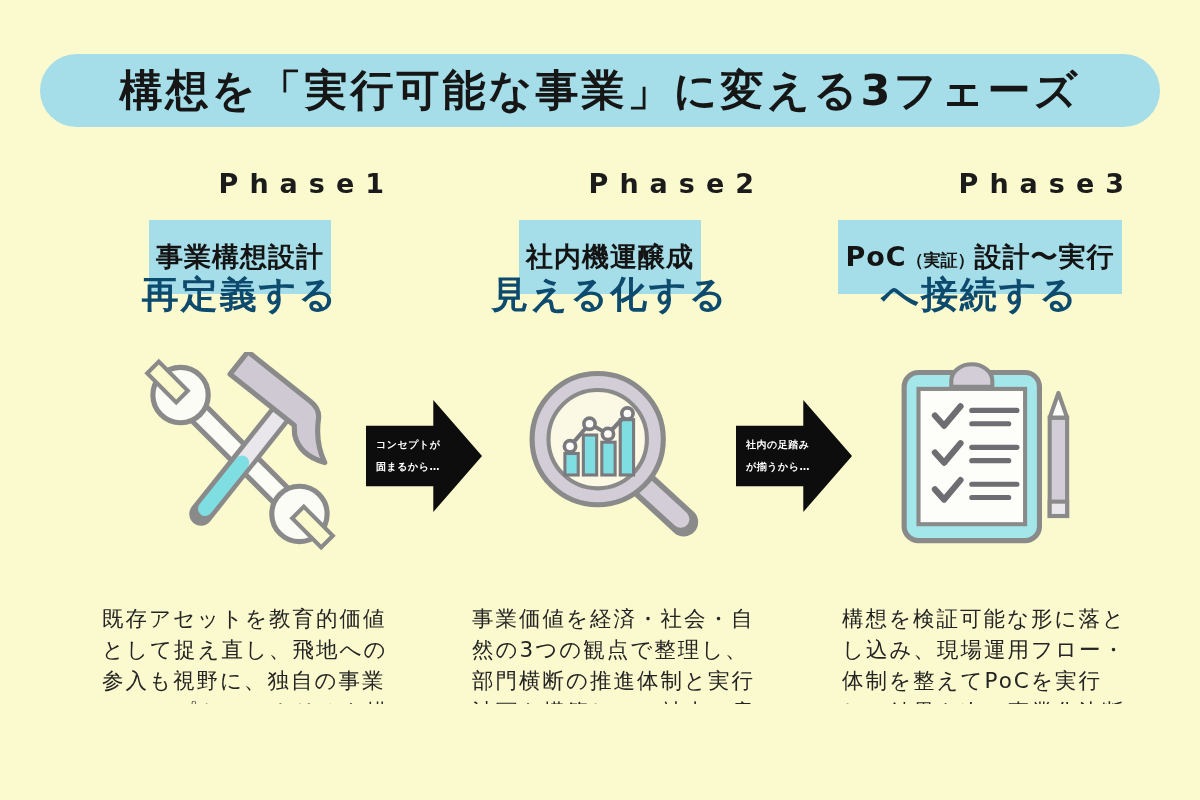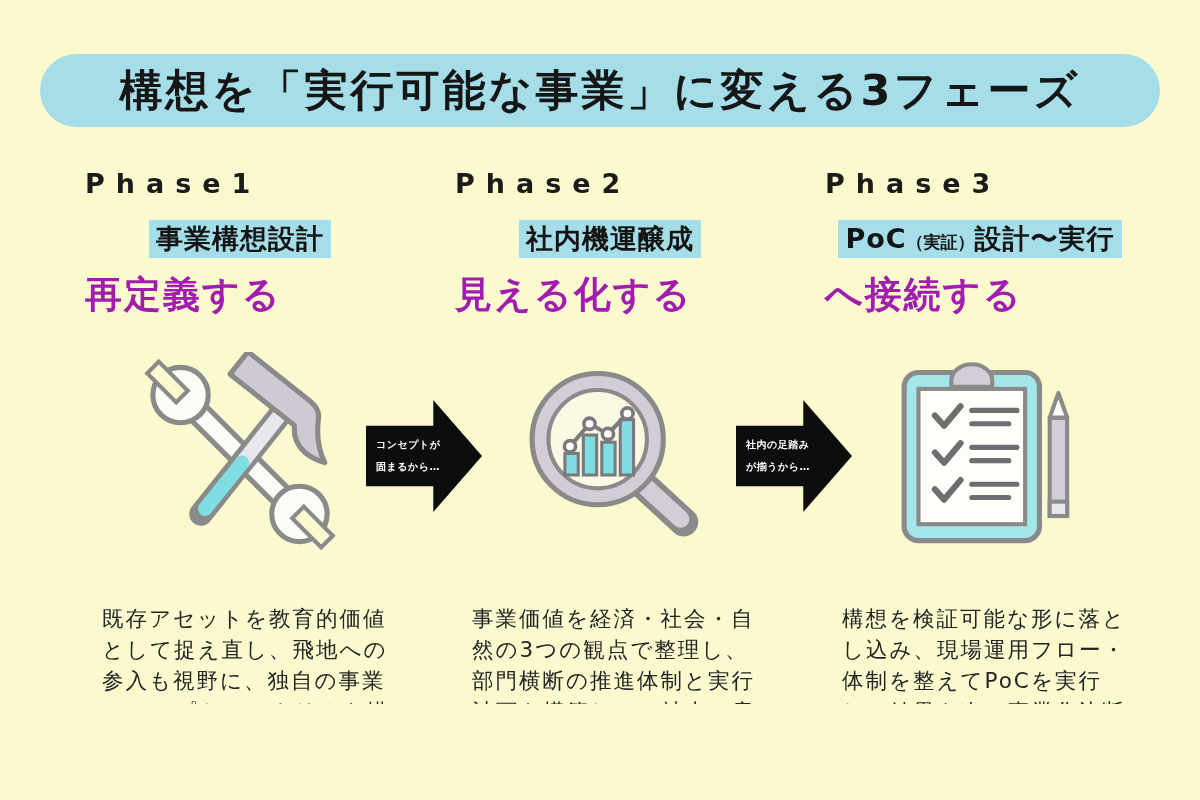--- a/index.html
+++ b/index.html
@@ -21,32 +21,32 @@
     display:flex;align-items:center;justify-content:center;
   }
   .banner h1{
     margin:0;font-size:43px;font-weight:900;letter-spacing:3px;color:#161616;
     white-space:nowrap;
   }
   
   .phase{position:absolute;top:160px;width:310px;height:620px;}
   #phase1{left:85px;} #phase2{left:455px;} #phase3{left:825px;}
   .phase-name{
-    position:absolute;top:8px;width:100%;text-align:left;
+    position:absolute;top:8px;width:100%;text-align:right;
     font-size:27px;font-weight:600;letter-spacing:11px;color:#1B1B1B;
   }
   .phase-label-row{position:absolute;top:60px;width:100%;text-align:center;white-space:nowrap;}
   .phase-label{
-    display:inline-block;background:#A5DEE9;padding:3px 7px;
+    display:inline-block;background:#A5DEE9;padding:21px 7px;
     font-size:27px;font-weight:800;letter-spacing:1px;line-height:1.2;color:#141414;
   }
   .phase-label .small{font-size:17px;font-weight:800;letter-spacing:0;text-align:center;}
   .phase-statement{
-    position:absolute;top:110px;width:100%;
-    font-size:37px;font-weight:900;letter-spacing:2px;color:#a21caf;
+    position:absolute;top:110px;width:100%;text-align:center;
+    font-size:37px;font-weight:900;letter-spacing:2px;color:#0c4a6e;
   }
   .phase-icon{
     position:absolute;top:192px;left:50%;transform:translateX(-50%);
     width:210px;height:205px;
   }
   .phase-icon svg{width:100%;height:100%;display:block;}
   .phase-desc{
     position:absolute;top:428px;left:2px;width:100%;margin:15px;
     font-size:21.5px;line-height:31px;letter-spacing:2px;font-weight:500;
     white-space:pre-line;color:#242424;

